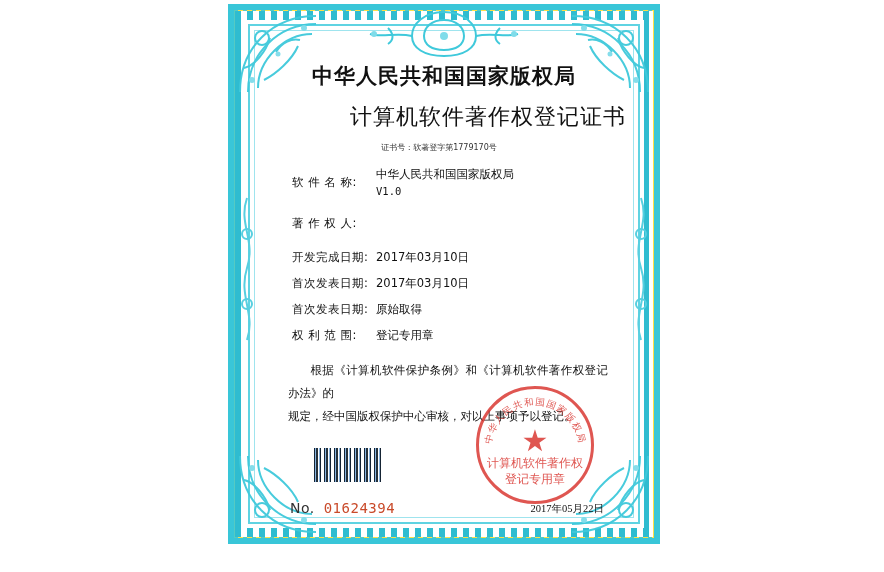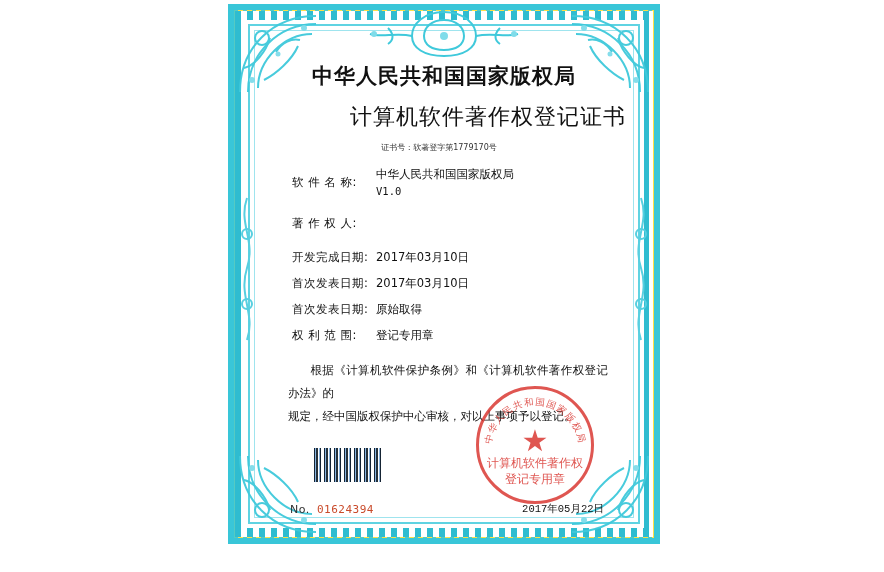--- a/index.html
+++ b/index.html
@@ -101,27 +101,27 @@
     position:absolute;left:86px;bottom:62px;width:70px;height:34px;
     background:repeating-linear-gradient(90deg,#14202a 0 1px,#ffffff 1px 2px,#14202a 2px 4px,#ffffff 4px 6px,#14202a 6px 7px,#ffffff 7px 10px);
     opacity:.92;
   }
   .barcode-blue{
     position:absolute;left:86px;bottom:62px;width:70px;height:34px;
     background:repeating-linear-gradient(90deg,rgba(40,120,200,.55) 0 2px,rgba(255,255,255,0) 2px 5px);
     mix-blend-mode:multiply;
   }
   .docno{
-    position:absolute;left:62px;bottom:28px;font-size:11px;color:#c94a2a;
+    position:absolute;left:62px;bottom:28px;font-size:14px;color:#c94a2a;
     font-family:"DejaVu Sans Mono", monospace;letter-spacing:.5px;
   }
   .docno .pfx{color:#333;font-family:"DejaVu Sans", sans-serif;}
   .issuedate{
     position:absolute;right:56px;bottom:28px;font-size:10.5px;color:#111;
-    font-family:Liberation Mono, monospace;
+    font-family:Liberation Serif, serif;
   }
   
   .seal{
     position:absolute;right:66px;bottom:40px;width:112px;height:112px;
     border-radius:50%;border:3px solid #d8312b;
     color:#d8312b;opacity:.82;
   }
   .seal .star{
     position:absolute;left:50%;top:46%;transform:translate(-50%,-50%);
     font-size:30px;line-height:1;color:#d8312b;

